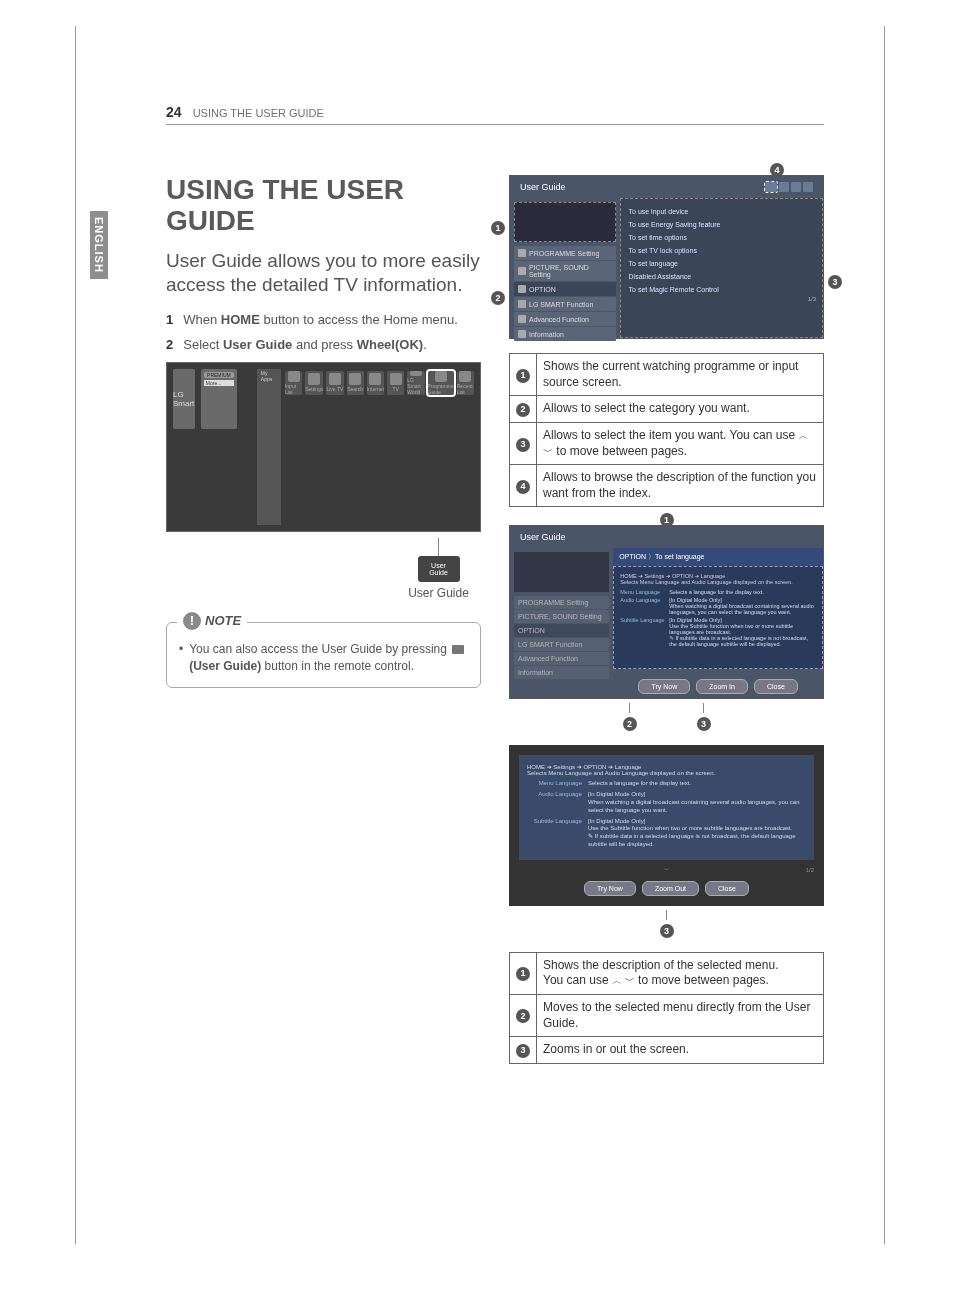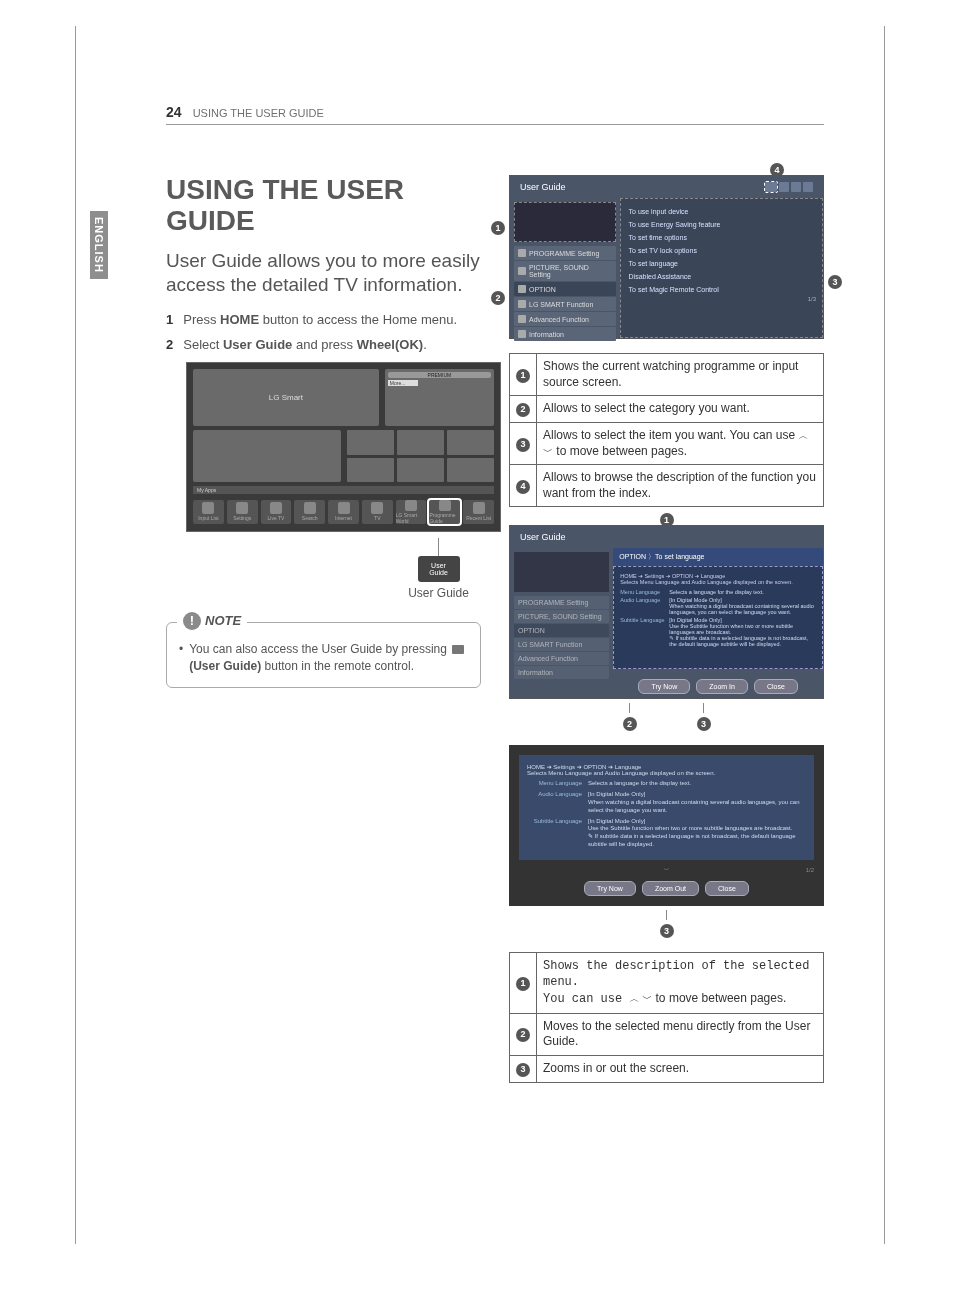--- a/index.html
+++ b/index.html
@@ -59,23 +59,22 @@
   .intro { font-size: 19px; color:#555; line-height: 1.3; margin-bottom: 14px;}
   .step { display:flex; gap:10px; font-size:13px; color:#555; margin-bottom:10px;}
   .step .num { font-weight:bold; color:#333;}
   .hm-screenshot {
     background:#3a3a3a;
     width: 100%;
     height: 170px;
     border:1px solid #666;
     padding:6px;
     display:flex;
-    flex-direction:column;
+    flex-direction:row;
     gap:4px;
-    margin-left:20px;
   }
   .hm-top { display:flex; gap:6px; height:60px;}
   .hm-box { background:#6a6a6a; border-radius:2px;}
   .hm-top .hm-left{ flex:1.8; display:flex; align-items:center; justify-content:center; color:#ddd; font-size:8px;}
   .hm-top .hm-right{ flex:1;}
   .hm-mid { display:flex; gap:6px; height:55px;}
   .hm-mid .hm-box{flex:1;}
   .hm-mid .hm-grid{flex:1; display:grid; grid-template-columns:1fr 1fr 1fr; grid-template-rows:1fr 1fr; gap:3px;}
   .hm-mid .hm-grid div{background:#6a6a6a; border-radius:1px;}
   .hm-bot { display:flex; gap:3px; height:28px; align-items:center;}
@@ -147,21 +146,21 @@
 
   <div class="columns">
 
     <div class="col">
       <h1>USING THE USER GUIDE</h1>
       <div class="intro">User Guide allows you to more easily access the detailed TV information.</div>
 
       <div class="step">
         <div class="num">1</div>
         <div>
-          <span>Press </span><b>HOME</b><span> button to access the Home menu.</span>
+          <span>When </span><b>HOME</b><span> button to access the Home menu.</span>
         </div>
       </div>
       <div class="step">
         <div class="num">2</div>
         <div>
           <span>Select </span><b>User Guide</b><span> and press </span><b>Wheel(OK)</b><span>.</span>
         </div>
       </div>
 
       <div class="hm-screenshot">
@@ -409,21 +408,21 @@
             <div class="ug-btn">Close</div>
           </div>
         </div>
         <div style="text-align:center;margin-top:4px;"><div style="width:1px;height:10px;background:#888;margin:0 auto;"></div><span class="callout-num">3</span></div>
       </div>
 
       <table class="desc-table">
         <tbody>
             <tr>
               <td class="numcell"><span class="callout-num">1</span></td>
-            <td><span style="white-space:pre-line;font-family:Liberation Mono, monospace;">Shows the description of the selected menu.
+            <td><span style="white-space:pre-line;">Shows the description of the selected menu.
 You can use </span><span class="arrows">︿ ﹀</span><span> to move between pages.</span></td>
             </tr>
         <tr>
               <td class="numcell"><span class="callout-num">2</span></td>
             <td>Moves to the selected menu directly from the User Guide.</td>
             </tr>
         <tr>
               <td class="numcell"><span class="callout-num">3</span></td>
             <td>Zooms in or out the screen.</td>
             </tr>

